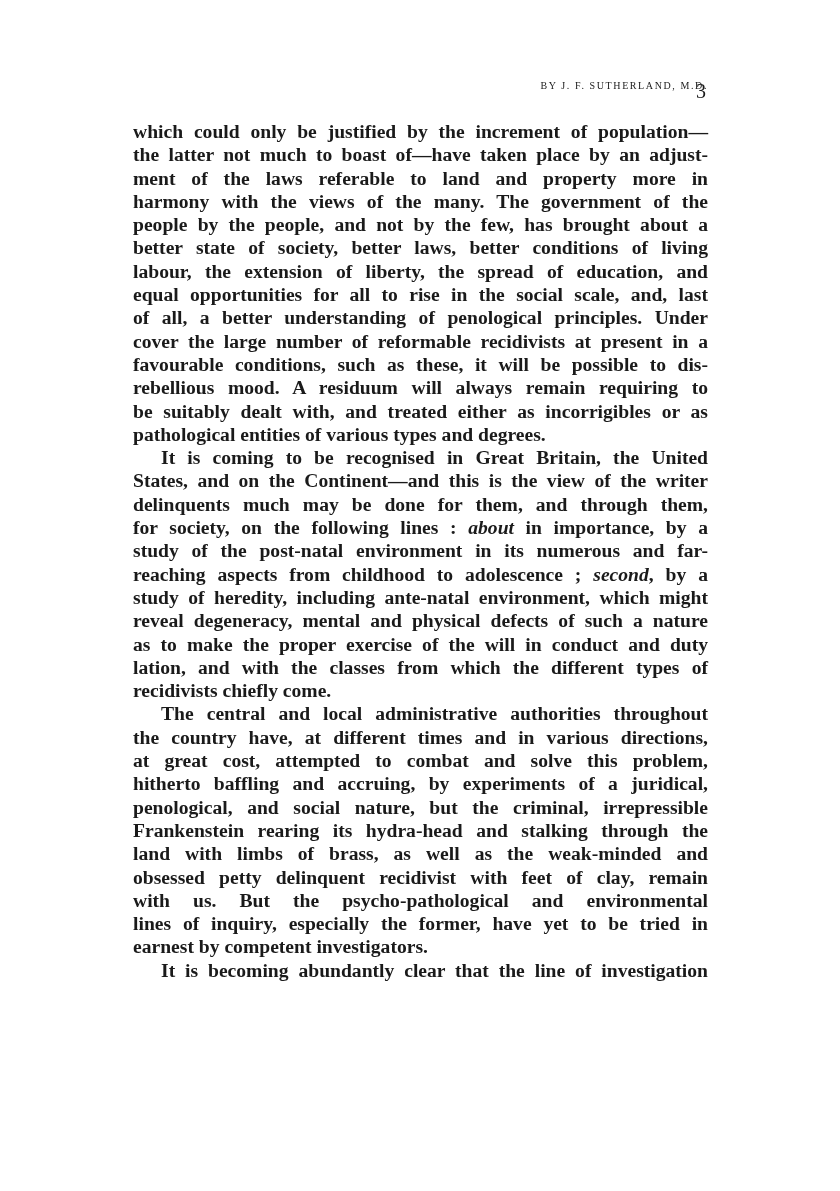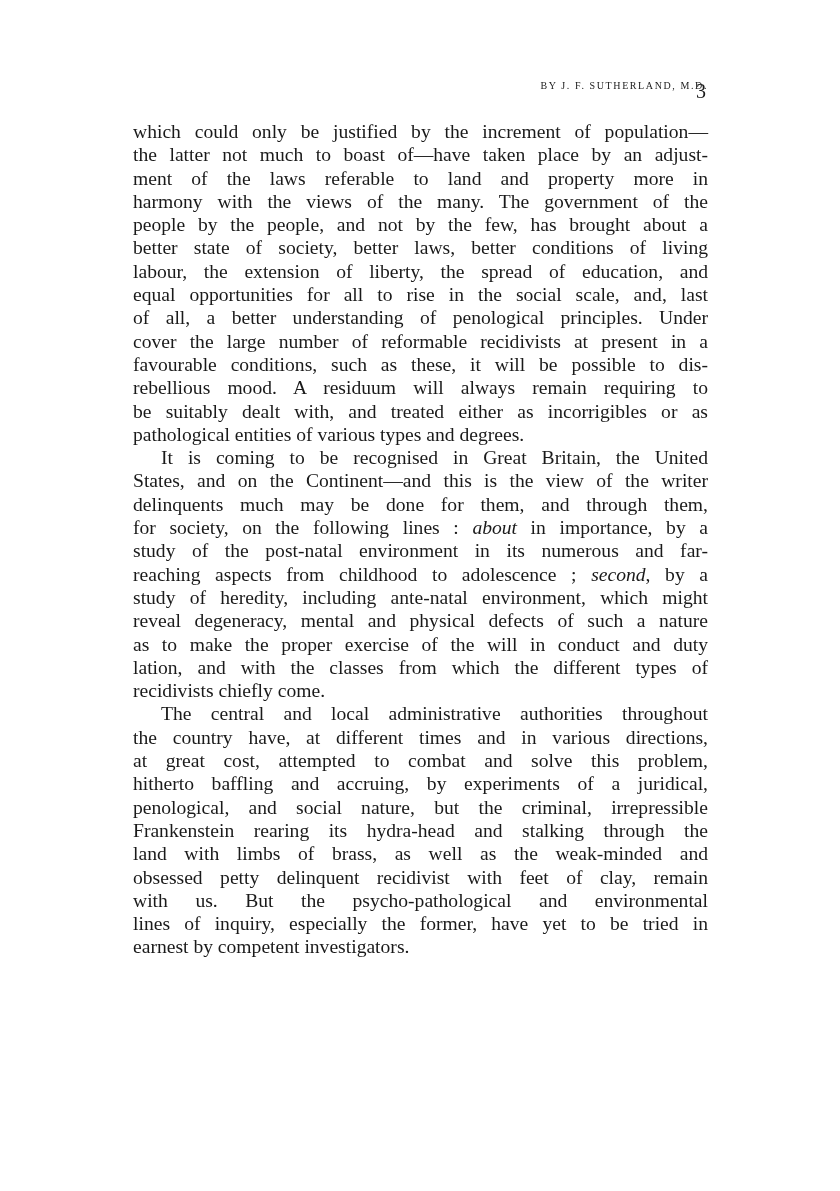--- a/index.html
+++ b/index.html
@@ -43,20 +43,21 @@
       font-size: 20px;
     }
     .line {
       display: block;
       font-size: 19.6px;
       line-height: 23.3px;
       height: 23.3px;
       white-space: nowrap;
       text-align: justify;
       text-align-last: justify;
+      font-weight: bold;
     }
     .line.last {
       text-align: center;
       text-align-last: left;
     }
     .line.indent {
       padding-left: 28px;
     }
     .line em {
       font-style: italic;
@@ -106,14 +107,17 @@
         <span class="line">at great cost, attempted to combat and solve this problem,</span>
         <span class="line">hitherto baffling and accruing, by experiments of a juridical,</span>
         <span class="line">penological, and social nature, but the criminal, irrepressible</span>
         <span class="line">Frankenstein rearing its hydra-head and stalking through the</span>
         <span class="line">land with limbs of brass, as well as the weak-minded and</span>
         <span class="line">obsessed petty delinquent recidivist with feet of clay, remain</span>
         <span class="line">with us.  But the psycho-pathological and environmental</span>
         <span class="line">lines of inquiry, especially the former, have yet to be tried in</span>
         <span class="line last">earnest by competent investigators.</span>
       </div>
+      <div>
+        <span class="line indent">It is becoming abundantly clear that the line of investigation</span>
+      </div>
     </div>
 </div>
 
 </body></html>

